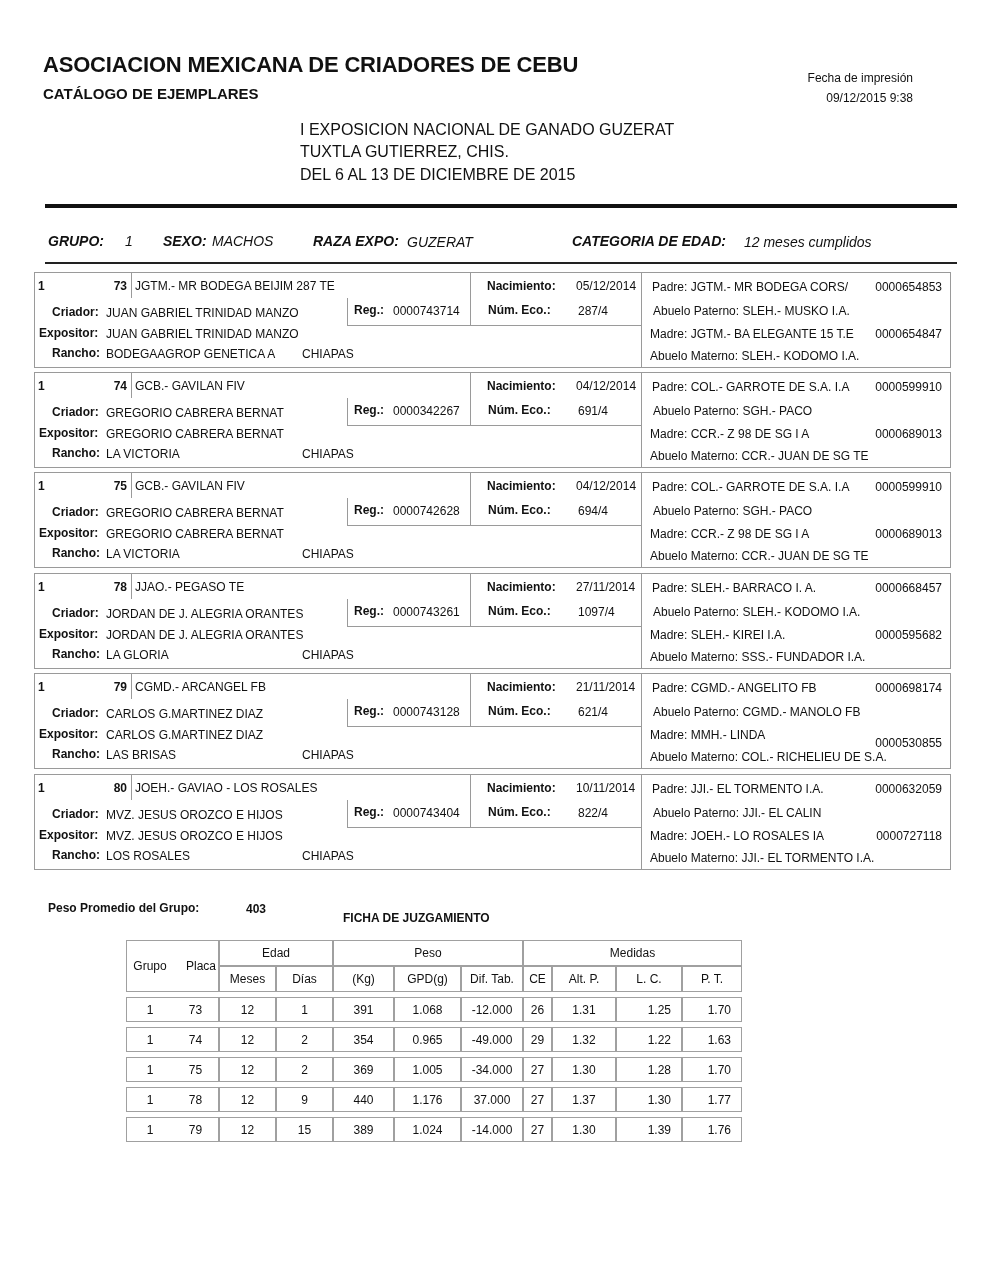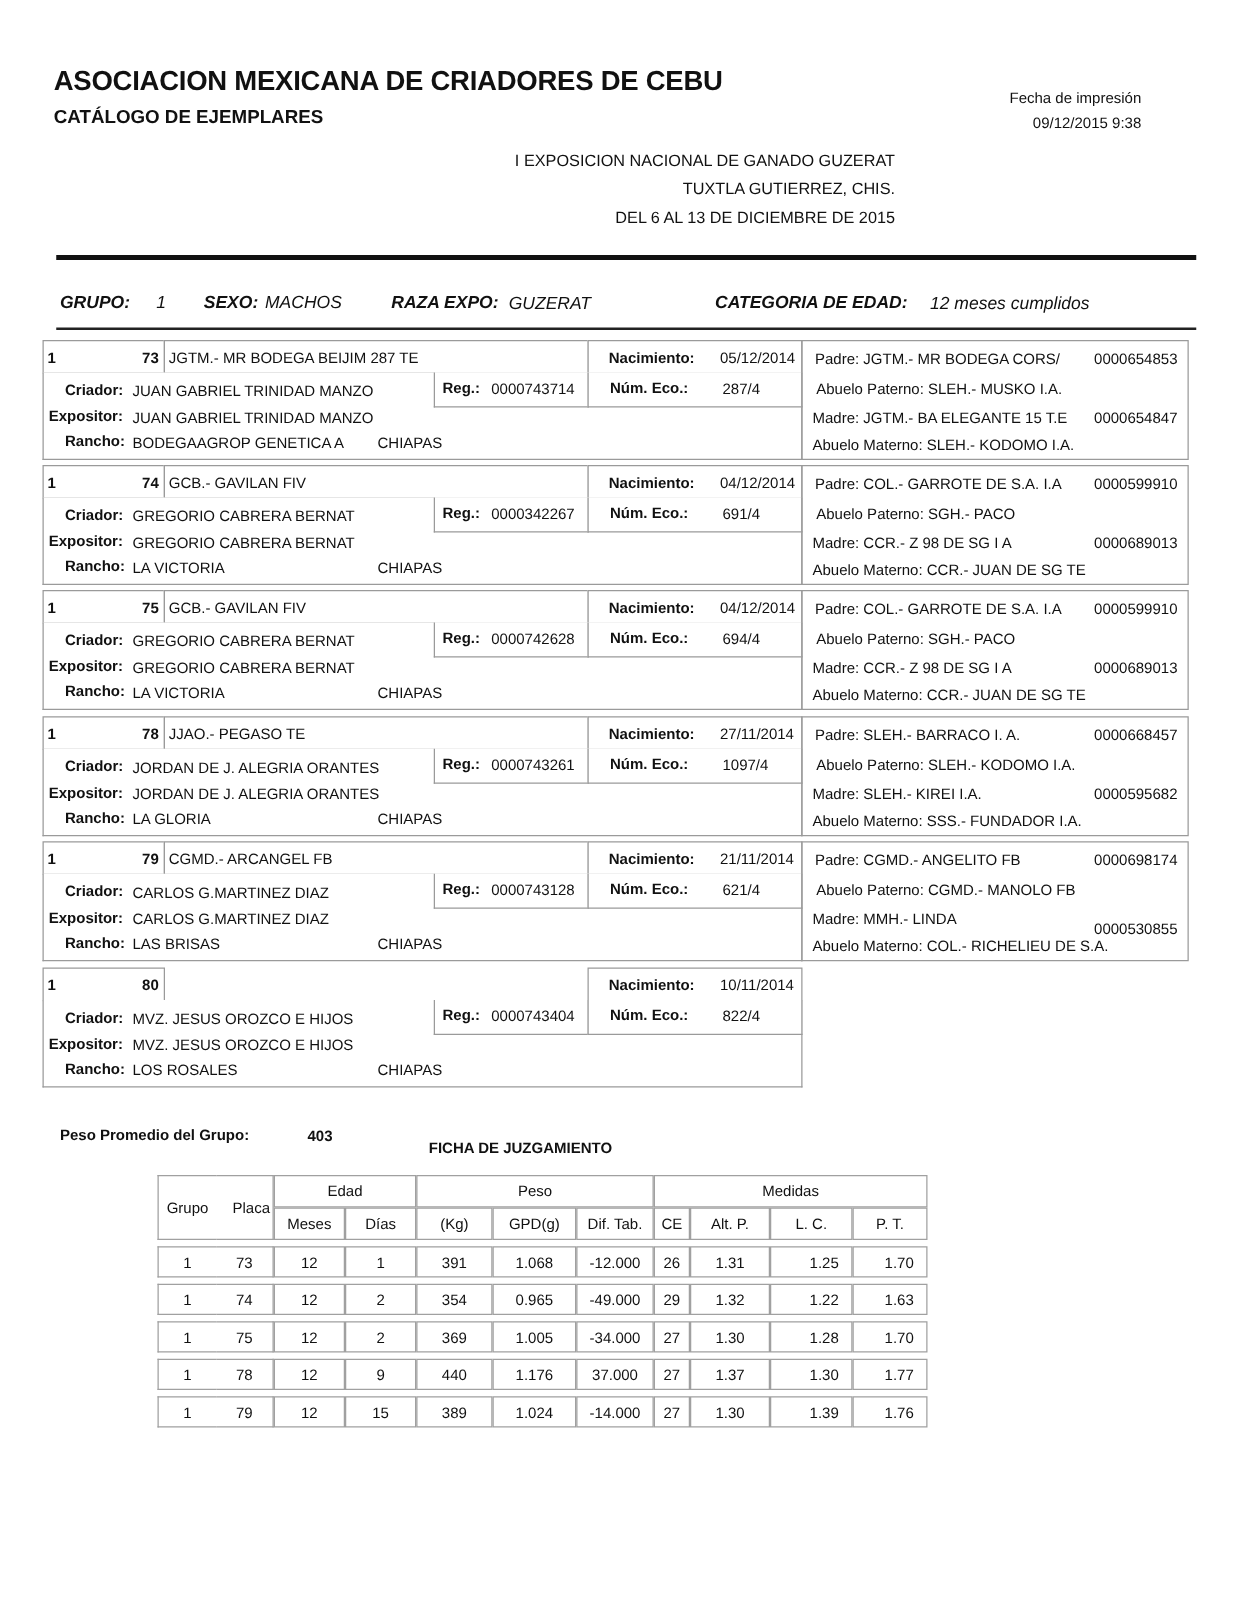--- a/index.html
+++ b/index.html
@@ -3,21 +3,21 @@
 <meta charset="utf-8">
 <style>
   * { box-sizing: border-box; margin: 0; padding: 0; }
   html, body { width: 990px; height: 1280px; background: #ffffff; }
   body { position: relative; font-family: "Liberation Sans", sans-serif; color: #111; overflow: hidden; }
 
   .title { position: absolute; left: 43px; top: 52px; font-size: 22px; font-weight: bold; letter-spacing: -0.2px; }
   .subtitle { position: absolute; left: 43px; top: 85px; font-size: 15px; font-weight: bold; }
   .print-label { position: absolute; right: 77px; top: 71px; font-size: 12px; text-align: right; }
   .print-date { position: absolute; right: 77px; top: 91px; font-size: 12px; text-align: right; }
-  .event-line { position: absolute; left: 300px; width: 416px; text-align: right; font-size: 13px; }
+  .event-line { position: absolute; left: 300px; width: 416px; text-align: left; font-size: 16px; }
   .rule-thick { position: absolute; left: 45px; width: 912px; height: 4px; background: #111; top: 204px; }
   .rule-group { position: absolute; left: 45px; width: 912px; height: 2px; background: #222; top: 262px; }
 
   .group-bar { position: absolute; top: 233px; left: 48px; width: 900px; height: 18px; font-size: 14px; font-style: italic; }
   .group-bar span { position: absolute; top: 0; white-space: nowrap; }
   .gb-lbl { font-weight: bold; }
 
   .card { position: absolute; left: 34px; width: 917px; height: 96px; }
   .cell { position: absolute; border: 1px solid #9a9a9a; background: #fff; }
   .txt { position: absolute; font-size: 12px; white-space: nowrap; color: #111; }
@@ -249,20 +249,23 @@
       <span class="txt" style="left:8px;top:54px;width:222px;overflow:hidden">Madre: MMH.- LINDA</span>
       <span class="txt" style="right:8px;top:62px">0000530855</span>
       <span class="txt" style="left:8px;top:76px">Abuelo Materno: COL.- RICHELIEU DE S.A.</span>
     </div>
   </div>
     <div class="card" style="top: 774px;">
     <div class="cell" style="left:0;top:0;width:98px;height:27px">
       <span class="txt lbl" style="left:3px;top:6px">1</span>
       <span class="txt lbl" style="right:4px;top:6px">80</span>
     </div>
+    <div class="cell" style="left:97px;top:0;width:340px;height:27px">
+      <span class="txt" style="left:3px;top:6px">JOEH.- GAVIAO - LOS ROSALES</span>
+    </div>
     <div class="cell" style="left:436px;top:0;width:172px;height:27px">
       <span class="txt lbl" style="left:16px;top:6px">Nacimiento:</span>
       <span class="txt" style="left:105px;top:6px;width:66px;overflow:hidden">10/11/2014</span>
     </div>
     <div class="cell" style="left:0;top:26px;width:608px;height:70px;border-top:none"></div>
     <div class="cell" style="left:313px;top:26px;width:124px;height:28px;border-top:none">
       <span class="txt lbl" style="left:6px;top:5px">Reg.:</span>
       <span class="txt" style="left:45px;top:6px">0000743404</span>
     </div>
     <div class="cell" style="left:436px;top:26px;width:172px;height:28px;border-top:none">
@@ -270,20 +273,28 @@
       <span class="txt" style="left:107px;top:6px">822/4</span>
     </div>
     <span class="txt lbl" style="left:18px;top:33px">Criador:</span>
     <span class="txt" style="left:72px;top:34px">MVZ. JESUS OROZCO E HIJOS</span>
     <span class="txt lbl" style="left:5px;top:54px">Expositor:</span>
     <span class="txt" style="left:72px;top:55px">MVZ. JESUS OROZCO E HIJOS</span>
     <span class="txt lbl" style="left:18px;top:74px">Rancho:</span>
     <span class="txt" style="left:72px;top:75px">LOS ROSALES</span>
     <span class="txt" style="left:268px;top:75px">CHIAPAS</span>
 
+    <div class="ped">
+      <span class="txt" style="left:10px;top:7px;width:215px;overflow:hidden">Padre: JJI.- EL TORMENTO I.A.</span>
+      <span class="txt" style="right:8px;top:7px">0000632059</span>
+      <span class="txt" style="left:11px;top:31px">Abuelo Paterno: JJI.- EL CALIN</span>
+      <span class="txt" style="left:8px;top:54px;width:222px;overflow:hidden">Madre: JOEH.- LO ROSALES IA</span>
+      <span class="txt" style="right:8px;top:54px">0000727118</span>
+      <span class="txt" style="left:8px;top:76px">Abuelo Materno: JJI.- EL TORMENTO I.A.</span>
+    </div>
   </div>
   </div>
 
 <div class="summary-lbl">Peso Promedio del Grupo:</div>
 <div class="summary-val">403</div>
 <div class="ficha">FICHA DE JUZGAMIENTO</div>
 
 <table class="judge">
   <thead>
     <tr>

